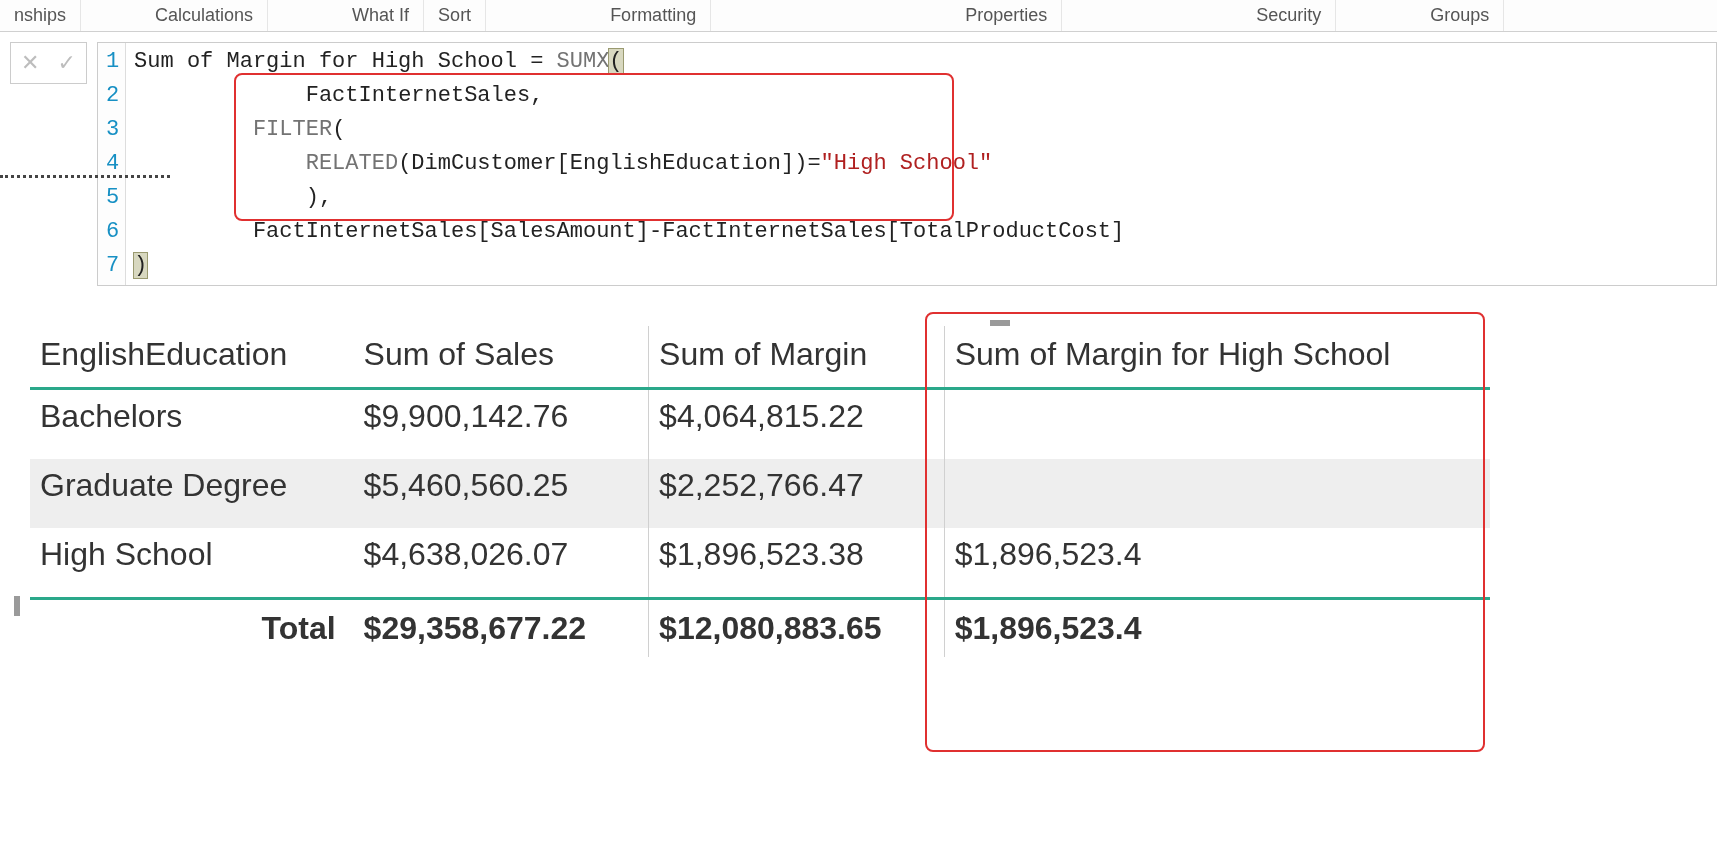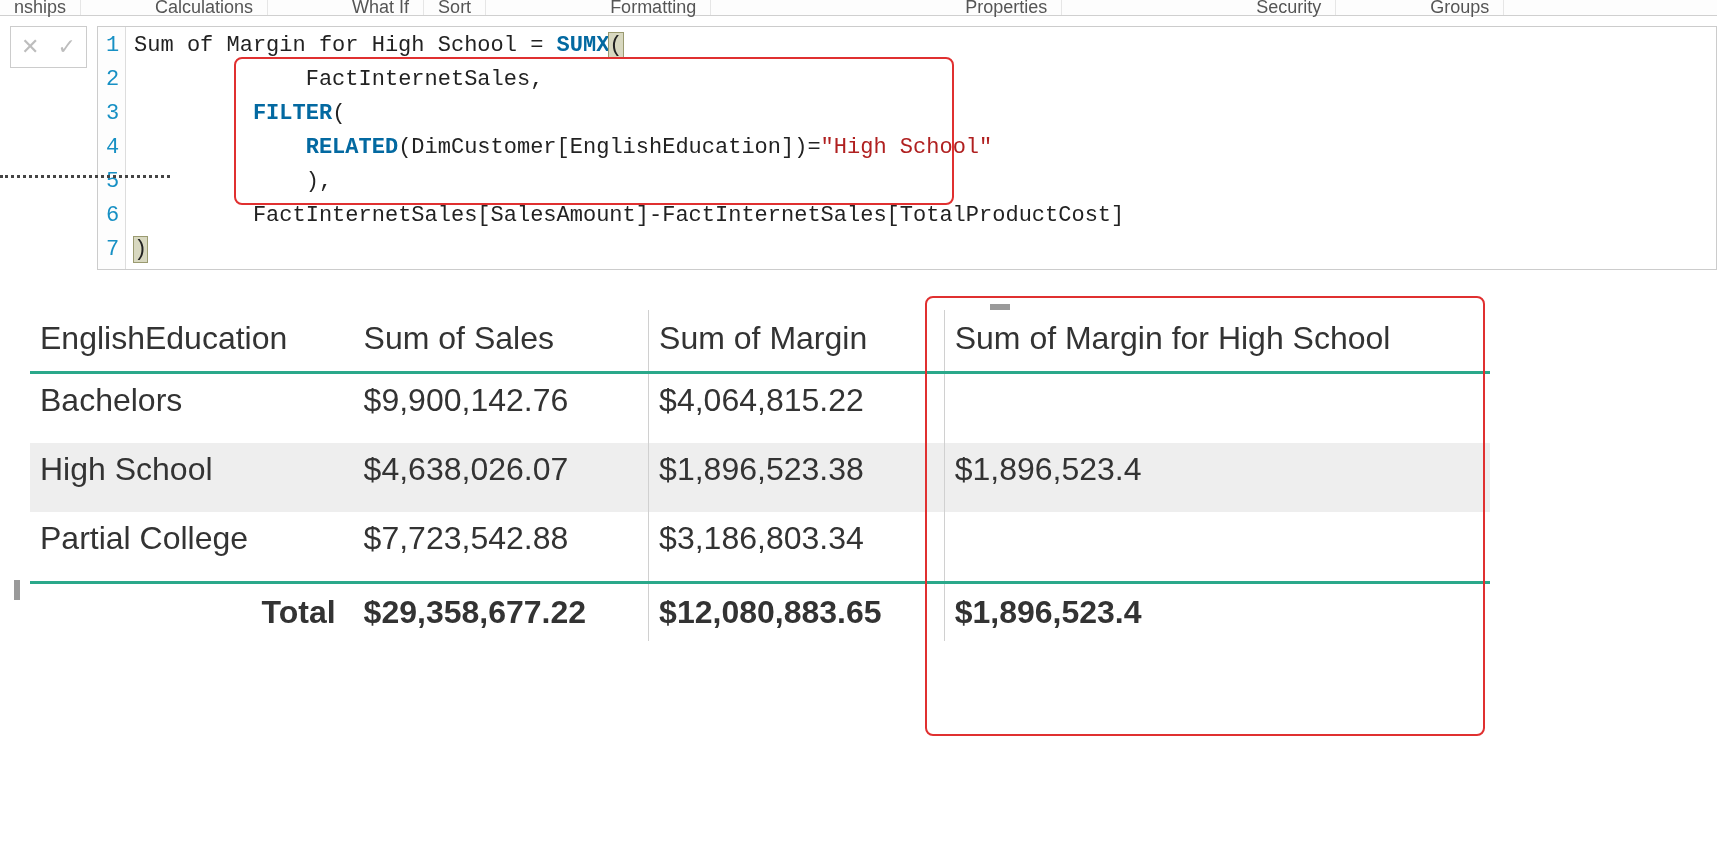--- a/index.html
+++ b/index.html
@@ -11,21 +11,21 @@
       font-family: "Segoe UI", Tahoma, Geneva, Verdana, sans-serif;
       background: #fff;
       width: 1717px;
       height: 865px;
       overflow: hidden;
       color: #333;
     }
     
     .ribbon {
       display: flex;
-      height: 16px;
+      height: 32px;
       border-bottom: 1px solid #d0d0d0;
       background: #fdfdfd;
     }
     .ribbon-tab {
       padding: 4px 14px;
       font-size: 18px;
       color: #555;
       border-right: 1px solid #e6e6e6;
       display: flex;
       align-items: center;
@@ -77,21 +77,21 @@
       height: 34px;
     }
     .code-lines {
       padding: 2px 8px;
       position: relative;
     }
     .code-lines .line {
       height: 34px;
       white-space: pre;
     }
-    .tok-fn { color: #0369a1; font-weight: bold; }
+    .tok-fn { color: #737373; }
     .tok-str { color: #b02020; }
     .tok-txt { color: #222; }
     .highlight {
       background: #d8d8c0;
       outline: 1px solid #9a9a70;
     }
     .code-annot {
       position: absolute;
       border: 2px solid #e03030;
       border-radius: 8px;
@@ -219,31 +219,31 @@
       </tr>
     </thead>
     <tbody>
       <tr>
         <td>Bachelors</td>
         <td class="num col-sep">$9,900,142.76</td>
         <td class="num col-sep">$4,064,815.22</td>
         <td class="num"></td>
       </tr>
       <tr>
+        <td>Graduate Degree</td>
+        <td class="num col-sep">$5,460,560.25</td>
+        <td class="num col-sep">$2,252,766.47</td>
+        <td class="num"></td>
+      </tr>
+      <tr>
         <td>High School</td>
         <td class="num col-sep">$4,638,026.07</td>
         <td class="num col-sep">$1,896,523.38</td>
         <td class="num">$1,896,523.4</td>
       </tr>
-      <tr>
-        <td>Partial College</td>
-        <td class="num col-sep">$7,723,542.88</td>
-        <td class="num col-sep">$3,186,803.34</td>
-        <td class="num"></td>
-      </tr>
     </tbody>
     <tfoot>
       <tr>
         <td>Total</td>
         <td class="num col-sep">$29,358,677.22</td>
         <td class="num col-sep">$12,080,883.65</td>
         <td class="num">$1,896,523.4</td>
       </tr>
     </tfoot>
   </table>

